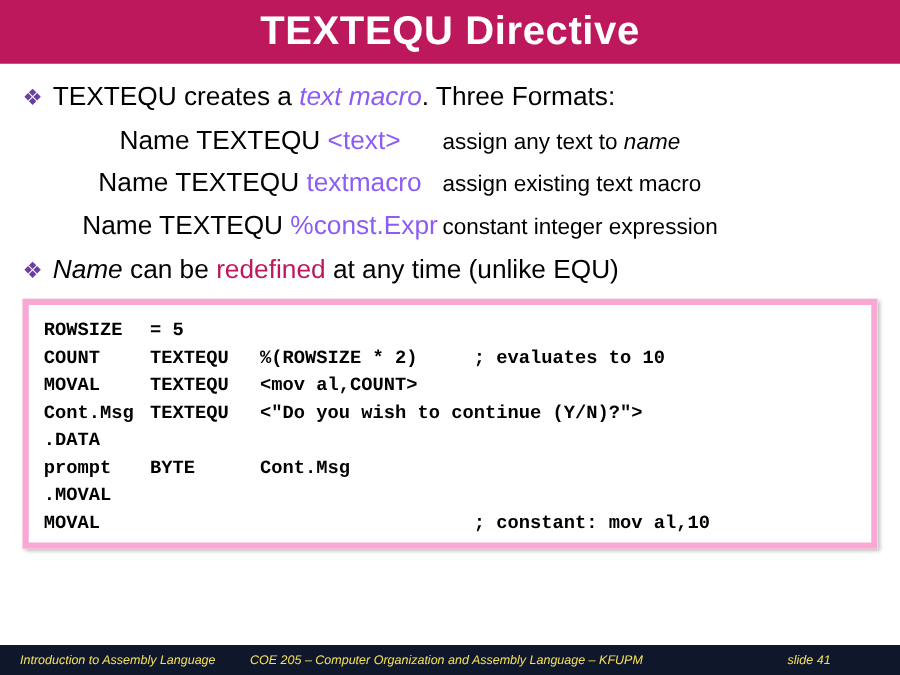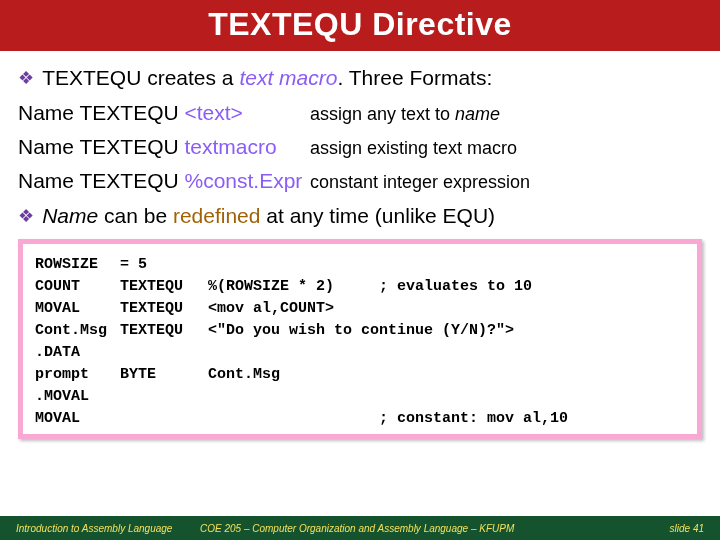--- a/index.html
+++ b/index.html
@@ -5,21 +5,21 @@
   * { margin: 0; padding: 0; box-sizing: border-box; }
   body {
     width: 720px;
     height: 540px;
     background: #fff;
     font-family: Arial, Helvetica, sans-serif;
     position: relative;
     overflow: hidden;
   }
   .title-bar {
-    background: #b91c1c;
+    background: #be185d;
     padding: 6px 0 8px 0;
     text-align: center;
   }
   .title-text {
     font-family: "Comic Sans MS", cursive, sans-serif;
     font-weight: bold;
     color: #fff;
     font-size: 32px;
     letter-spacing: 0.5px;
   }
@@ -36,40 +36,42 @@
     font-size: 18px;
     margin-right: 8px;
     line-height: 26px;
   }
   .bullet-text {
     font-size: 21px;
     color: #000;
     line-height: 26px;
   }
   .formats {
+    margin-left: 44px;
     margin-top: 4px;
+    text-align: center;
   }
   .format-row {
     display: flex;
     align-items: baseline;
     margin-bottom: 10px;
   }
   .format-left {
     font-size: 21px;
     color: #000;
     width: 292px;
     flex-shrink: 0;
   }
   .format-right {
     font-size: 18px;
     color: #000;
   }
   .blue { color: #8b5cf6; }
   .italic { font-style: italic; }
-  .redefined { color: #a16207; }
+  .redefined { color: #be185d; }
   .code-box {
     margin: 8px 18px 0 18px;
     border: 5px solid #f9a8d4;
     padding: 10px 12px 4px 12px;
     box-shadow: 2px 2px 3px rgba(0,0,0,0.25);
   }
   .code-line {
     display: flex;
     font-family: "Courier New", monospace;
     font-weight: bold;
@@ -79,30 +81,30 @@
   }
   .col-a { width: 85px; flex-shrink: 0; }
   .col-b { width: 88px; flex-shrink: 0; }
   .col-c { flex: 1; }
   .footer {
     position: absolute;
     bottom: 0;
     left: 0;
     right: 0;
     height: 24px;
-    background: #14532d;
+    background: #0f172a;
     color: #f5e05a;
     font-style: italic;
     font-size: 10px;
     display: flex;
     align-items: center;
   }
   .footer-left { padding-left: 16px; width: 200px; }
   .footer-mid { flex: 1; text-align: left; }
-  .footer-right { padding-right: 16px; width: 90px; text-align: right; }
+  .footer-right { padding-right: 16px; width: 90px; }
 </style>
 </head>
 <body>
 
 <div class="title-bar">
   <div class="title-text">TEXTEQU Directive</div>
 </div>
 
 <div class="content">
 

